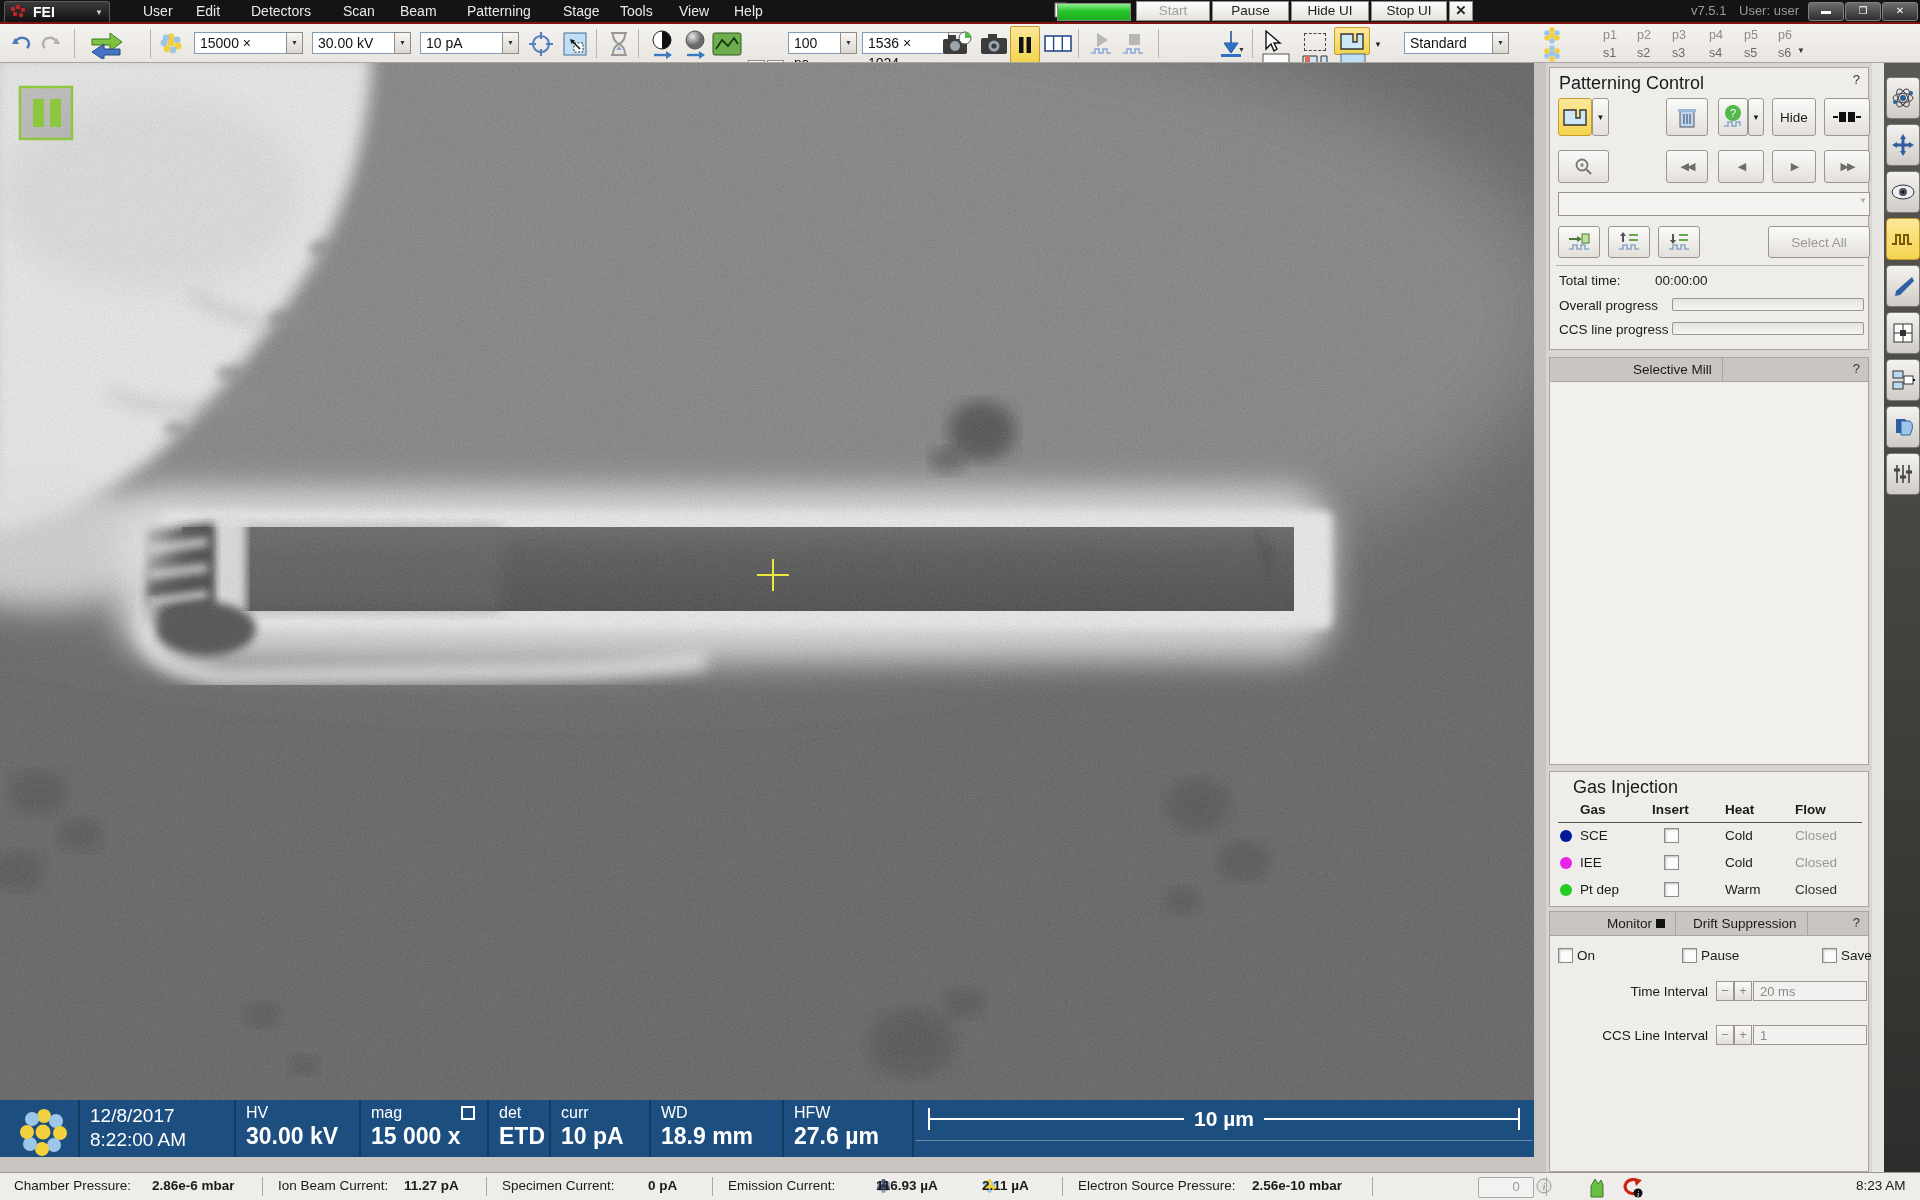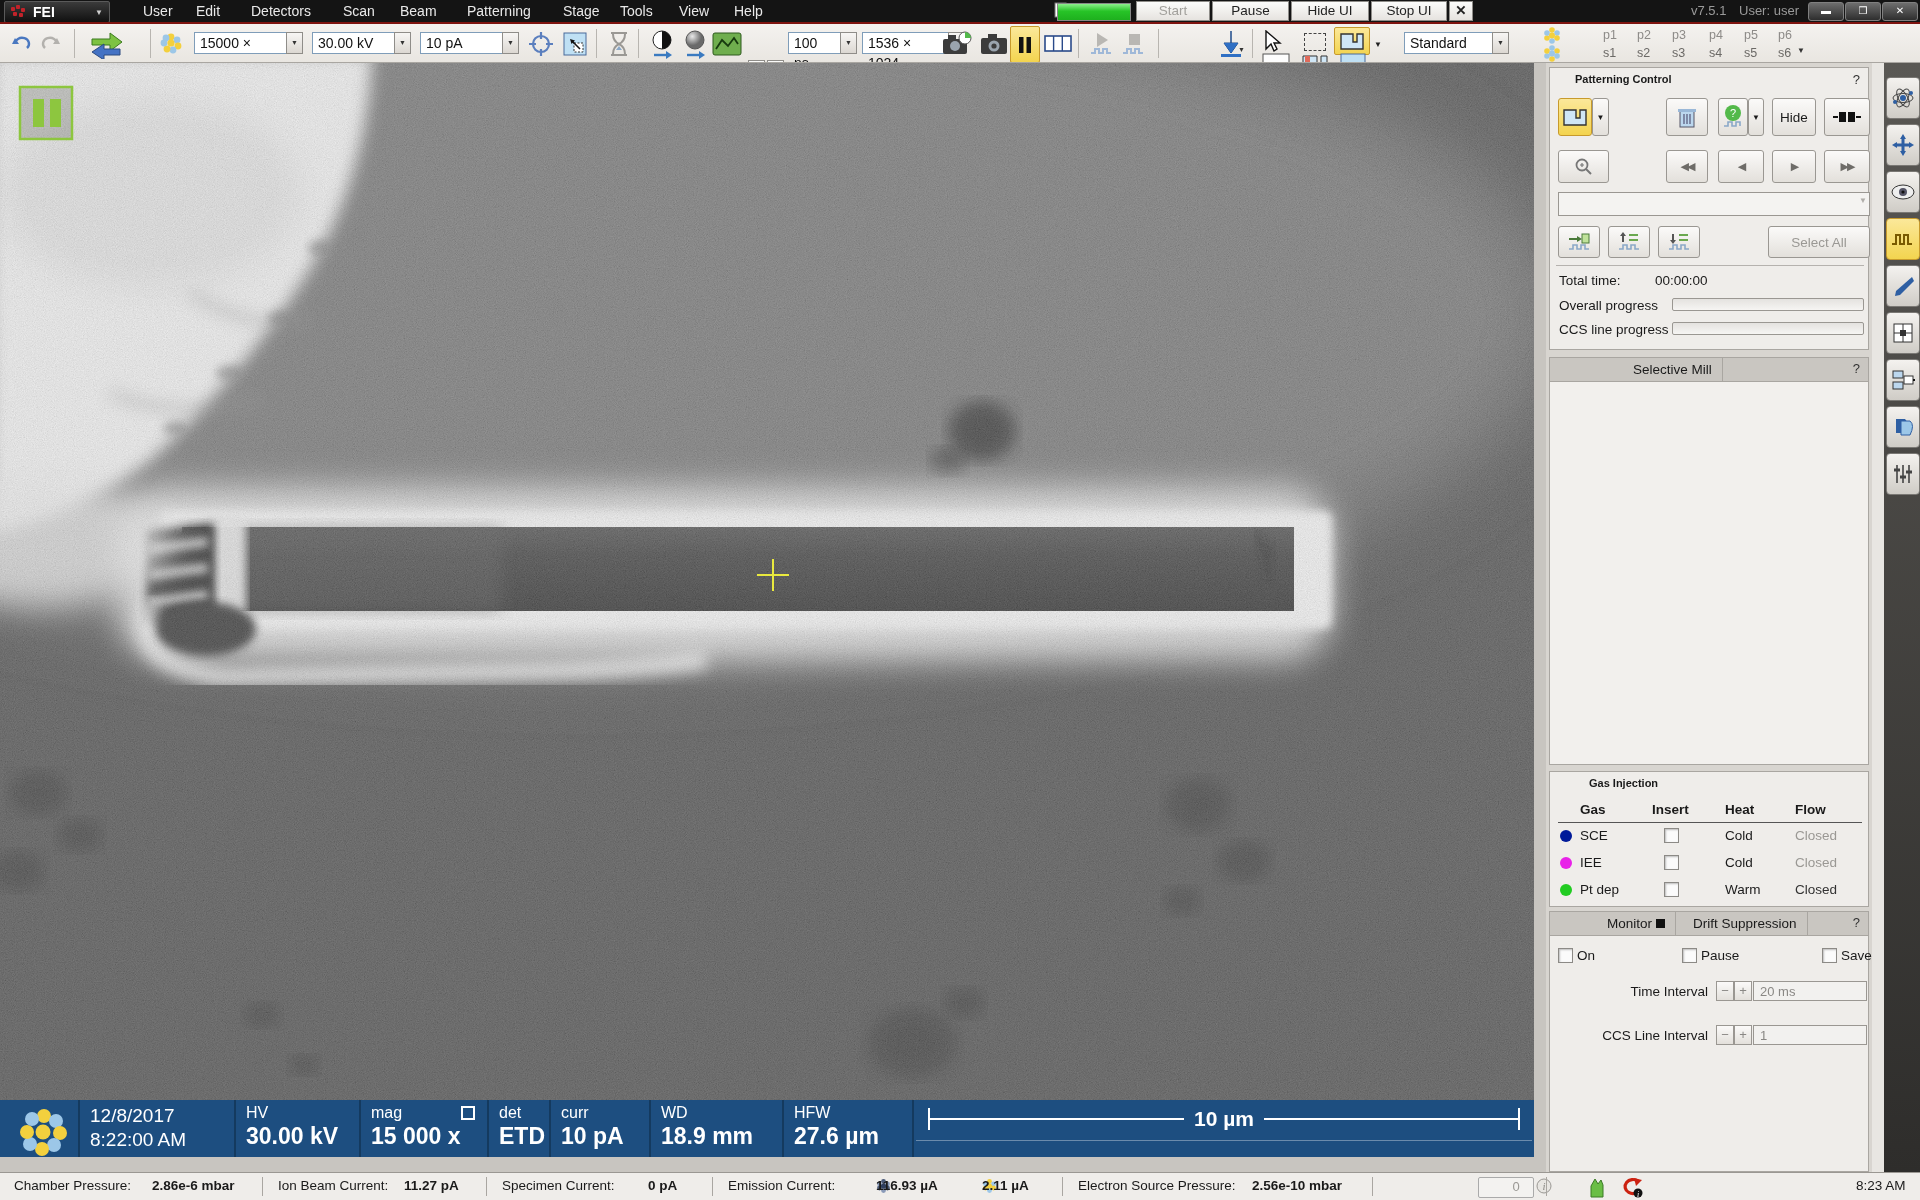--- a/index.html
+++ b/index.html
@@ -48,21 +48,21 @@
   #scalebar{flex:1;display:flex;flex-direction:column;}
   #sbrow{display:flex;align-items:center;height:30px;margin:4px 14px 0 14px;}
   .sbtick{width:2px;height:22px;background:#fff;}
   .sbline{flex:1;height:2px;background:#fff;}
   #sblabel{font-size:21px;font-weight:bold;padding:0 10px;white-space:nowrap;}
   #sbunder{height:1px;background:rgba(255,255,255,.35);margin:6px 2px 0 2px;}
   
   #vgap{position:absolute;left:1534px;top:63px;width:12px;height:1109px;background:#c8c5c0;}
   #panel{position:absolute;left:1546px;top:63px;width:326px;height:1109px;background:#d8d5d0;font-size:13.5px;color:#1a1a1a;}
   .group{position:absolute;left:3px;width:320px;background:#efedea;border:1px solid #a9a6a1;box-sizing:border-box;}
-  .gtitle{font-weight:bold;font-size:11px;margin-left:16px;}
+  .gtitle{font-weight:normal;font-size:18px;}
   .qmark{position:absolute;right:8px;top:4px;color:#333;font-size:13px;}
   .gbtn{position:absolute;background:linear-gradient(#fbfaf9,#e3e0db);border:1px solid #9a9792;border-radius:3px;
     display:flex;align-items:center;justify-content:center;box-sizing:border-box;}
   .gbtn.yellow{background:linear-gradient(#fbe89a,#f3d44f);border-color:#c79a2c;}
   .arrglyph{color:#6e6c68;font-size:11px;letter-spacing:-2px;}
   .pcombo{position:absolute;background:#f4f3f1;border:1px solid #9a9792;box-sizing:border-box;}
   .pcombo .ar{position:absolute;right:2px;top:3px;font-size:8px;color:#b0aeaa;}
   .prgtrack{position:absolute;height:13px;border:1px solid #9a9792;background:linear-gradient(#e4e2df,#f6f5f3);box-sizing:border-box;border-radius:2px;}
   .tabbar{position:absolute;left:3px;width:320px;height:25px;background:#c9c6c1;border:1px solid #a9a6a1;box-sizing:border-box;}
   .tab{position:absolute;top:0;height:24px;line-height:24px;padding:0 10px;background:#c9c6c1;border-right:1px solid #a9a6a1;}

